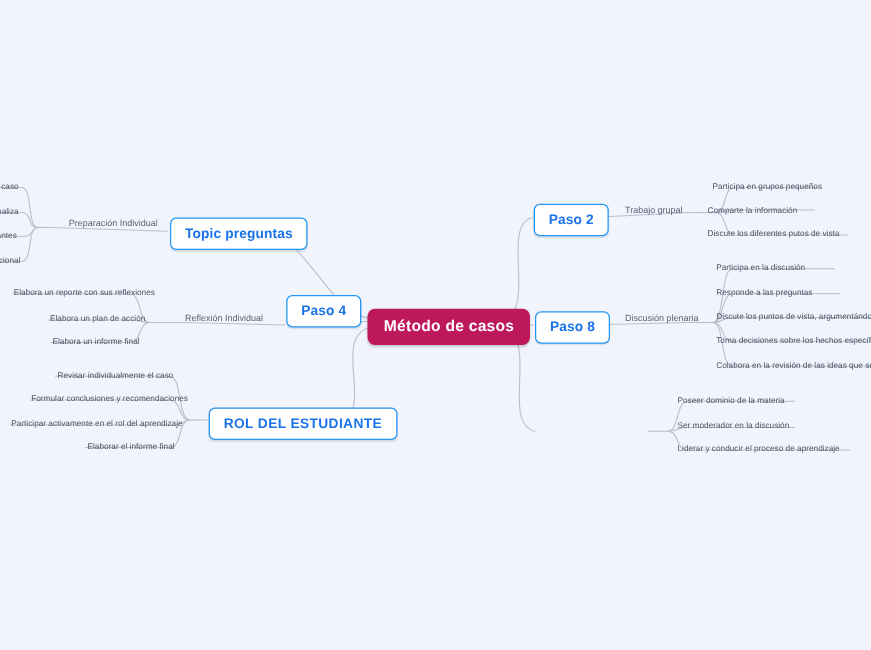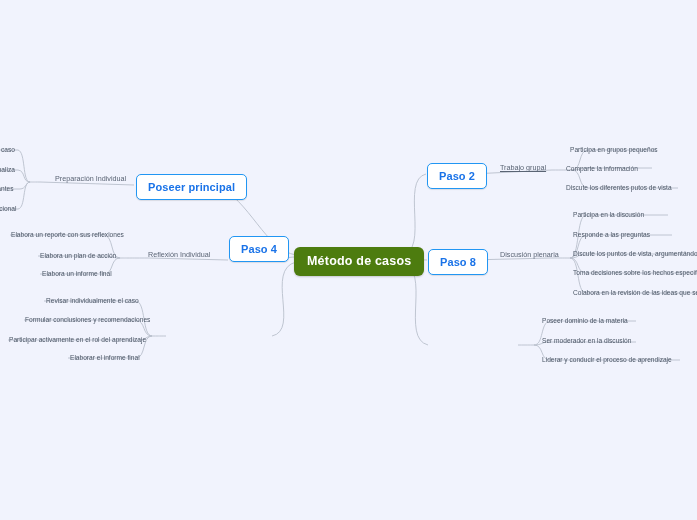--- a/index.html
+++ b/index.html
@@ -28,21 +28,21 @@
     height: 520px;
     pointer-events: none;
   }
   .node {
     position: absolute;
     box-sizing: border-box;
     white-space: nowrap;
   }
   
   .root {
-    background: #4d7c0f;
+    background: #be185d;
     color: #ffffff;
     border-radius: 6px;
     font-size: 12.5px;
     font-weight: bold;
     letter-spacing: 0.2px;
     padding: 7px 13px 8px 13px;
     box-shadow: 0 1px 2px rgba(0,0,0,0.18);
   }
   
   .box {
@@ -131,46 +131,47 @@
 
       <path d="M518,345 C 528,345 528,345 534,345"></path>
       <path d="M534,345 C 544,345 540,322 550,321 L 636,321"></path>
       <path d="M534,345 C 542,345 542,342 548,342 L 636,342"></path>
       <path d="M534,345 C 544,345 540,360 550,360 L 680,360"></path>
     </g>
   </svg>
 
   <div class="node root" style="left:294px; top:247px;">Método de casos</div>
 
-  <div class="node box" style="left:136px; top:174px;">Poseer principal</div>
+  <div class="node box" style="left:136px; top:174px;">Topic preguntas</div>
 
   <div class="node midlabel" style="left:55px; top:173px;text-align:center;">Preparación Individual</div>
 
   <div class="node leaf clip" style="left:-6px; top:145px; width:36px;">el caso</div>
   <div class="node leaf clip" style="left:-6px; top:165px; width:36px;">analiza</div>
   <div class="node leaf clip" style="left:-6px; top:184px; width:36px;">vantes</div>
   <div class="node leaf clip" style="left:-6px; top:204px; width:36px;">dicional</div>
 
   <div class="node box" style="left:229px; top:236px;">Paso 4</div>
 
   <div class="node midlabel" style="left:148px; top:249px;">Reflexión Individual</div>
 
   <div class="node leaf" style="left:11px; top:230px;">Elabora un reporte con sus reflexiones</div>
   <div class="node leaf" style="left:40px; top:251px;">Elabora un plan de acción</div>
   <div class="node leaf" style="left:42px; top:269px;">Elabora un informe final</div>
 
+  <div class="node box wide" style="left:167px; top:326px;">ROL DEL ESTUDIANTE</div>
 
   <div class="node leaf" style="left:46px; top:296px;">Revisar individualmente el caso</div>
   <div class="node leaf" style="left:25px; top:315px;">Formular conclusiones y recomendaciones</div>
   <div class="node leaf" style="left:9px; top:335px;">Participar activamente en el rol del aprendizaje</div>
   <div class="node leaf" style="left:70px; top:353px;">Elaborar el informe final</div>
 
   <div class="node box" style="left:427px; top:163px;">Paso 2</div>
 
-  <div class="node midlabel" style="left:500px; top:162px;text-decoration:underline;">Trabajo grupal</div>
+  <div class="node midlabel" style="left:500px; top:162px;">Trabajo grupal</div>
 
   <div class="node leaf" style="left:570px; top:145px;">Participa en grupos pequeños</div>
   <div class="node leaf" style="left:566px; top:164px;">Comparte la información</div>
   <div class="node leaf" style="left:566px; top:183px;">Discute los diferentes putos de vista</div>
 
   <div class="node box" style="left:428px; top:249px;">Paso 8</div>
 
   <div class="node midlabel" style="left:500px; top:249px;text-align:center;">Discusión plenaria</div>
 
   <div class="node leaf" style="left:573px; top:210px;">Participa en la discusión</div>

